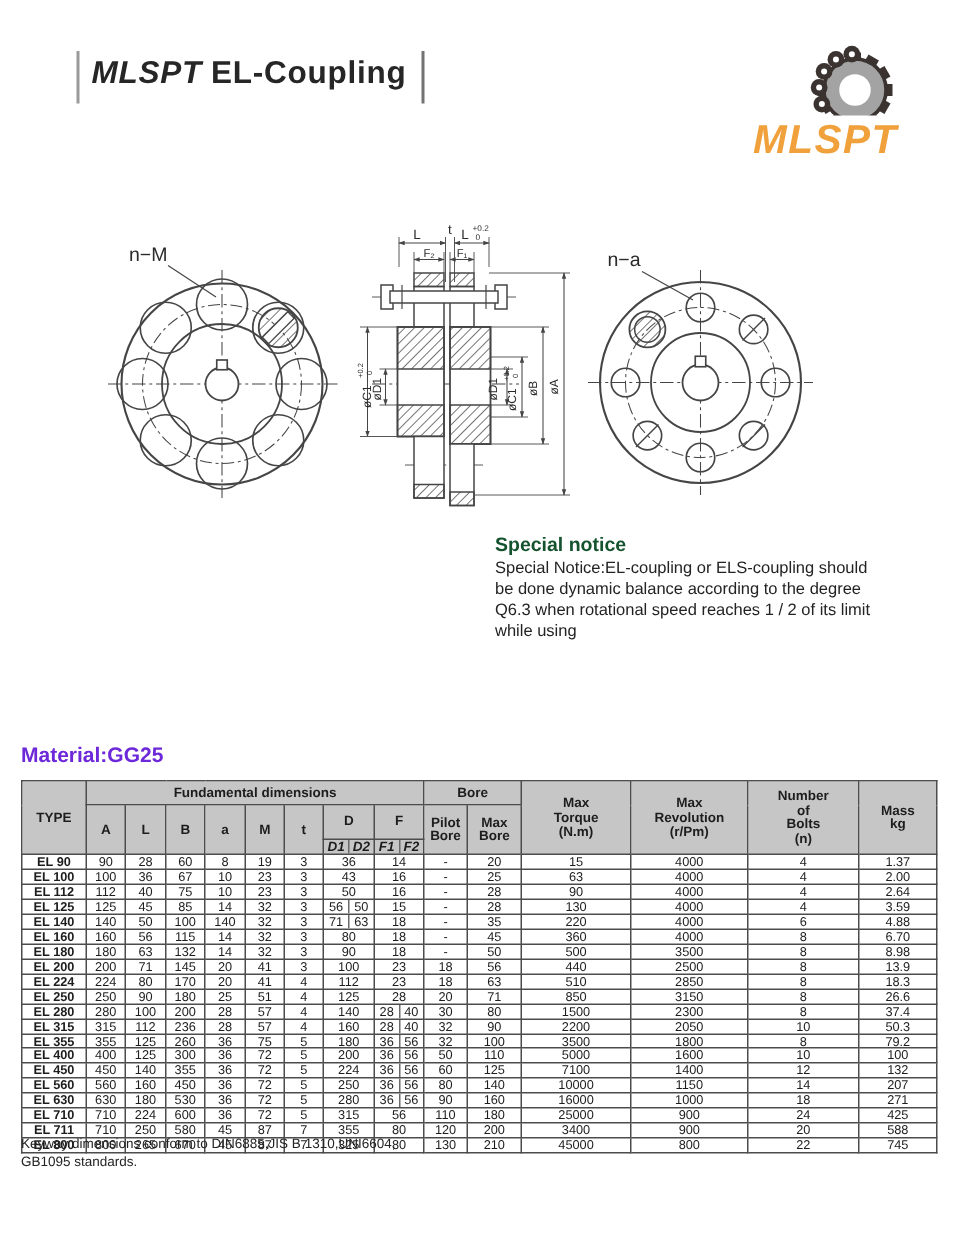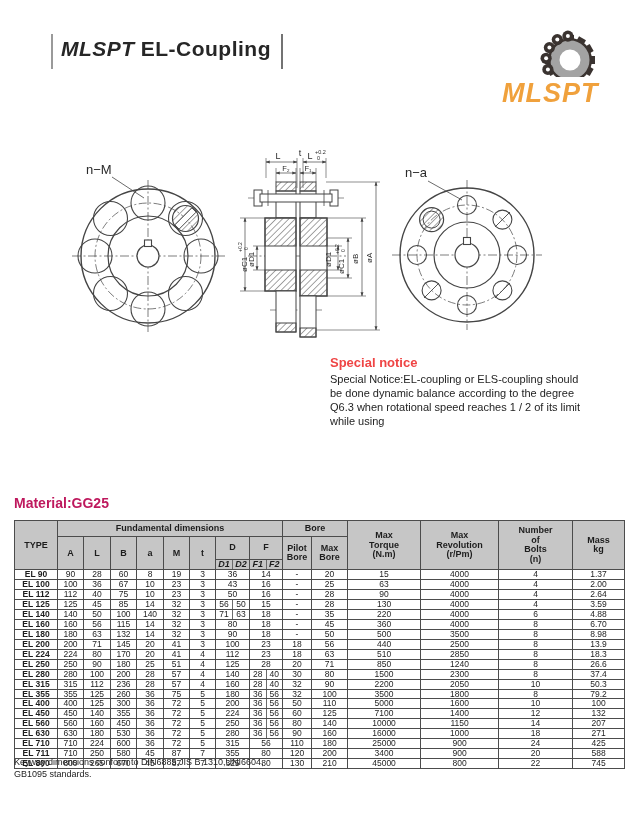--- a/index.html
+++ b/index.html
@@ -10,23 +10,23 @@
              border-left:2px solid #9a9a9a;border-right:2px solid #737373;
              padding:3px 10px 8px 8px;letter-spacing:.5px;color:#262626;margin-left:23px;}
   .doc-title .brand{font-style:italic;margin-right:6px;}
   .logo{position:absolute;left:490px;top:26px;width:130px;height:82px;}
   
   .drawings{position:absolute;left:0;top:138px;width:638px;height:232px;}
   
   .material-note{position:absolute;left:30px;top:383px;font-size:11px;line-height:1.28;
                  white-space:pre-line;color:#232323;}
   .special{position:absolute;left:330px;top:355px;width:302px;}
-  .special .sp-title{font-size:13px;font-weight:bold;margin:0 0 3px 0;color:#ef4444;}
+  .special .sp-title{font-size:13px;font-weight:bold;margin:0 0 3px 0;color:#14532d;}
   .special .sp-body{font-size:11px;line-height:1.27;white-space:pre-line;color:#232323;}
-  .table-title{position:absolute;left:14px;top:495px;font-size:14px;font-weight:bold;color:#be185d;}
+  .table-title{position:absolute;left:14px;top:495px;font-size:14px;font-weight:bold;color:#6d28d9;}
   
   table.spec{position:absolute;left:14px;top:520px;width:610px;border-collapse:collapse;
              table-layout:fixed;font-size:8.5px;}
   table.spec th,table.spec td{border:1px solid #4c4c4c;text-align:center;vertical-align:middle;
              padding:0;line-height:1.05;overflow:hidden;}
   table.spec th{background:#c6c6c6;font-size:9px;white-space:pre-line;color:#1d1d1d;}
   table.spec .r1 th{height:15px;}
   table.spec .r2 th{height:22px;}
   table.spec .r3 th{height:9px;font-style:italic;}
   th.subhead{font-size:5.5px;padding:0;}
@@ -469,21 +469,21 @@
           <td class="c-dim">90</td>
           <td class="c-dim">180</td>
           <td class="c-dim">25</td>
           <td class="c-dim">51</td>
           <td class="c-dim">4</td>
           <td class="c-dim">125</td>
           <td class="c-dim">28</td>
           <td class="c-dim">20</td>
           <td class="c-dim">71</td>
           <td>850</td>
-          <td>1240</td>
+          <td>3150</td>
           <td>8</td>
           <td>26.6</td>
         </tr>
         <tr>
           <td class="c-type">EL 280</td>
           <td class="c-dim">280</td>
           <td class="c-dim">100</td>
           <td class="c-dim">200</td>
           <td class="c-dim">28</td>
           <td class="c-dim">57</td>

